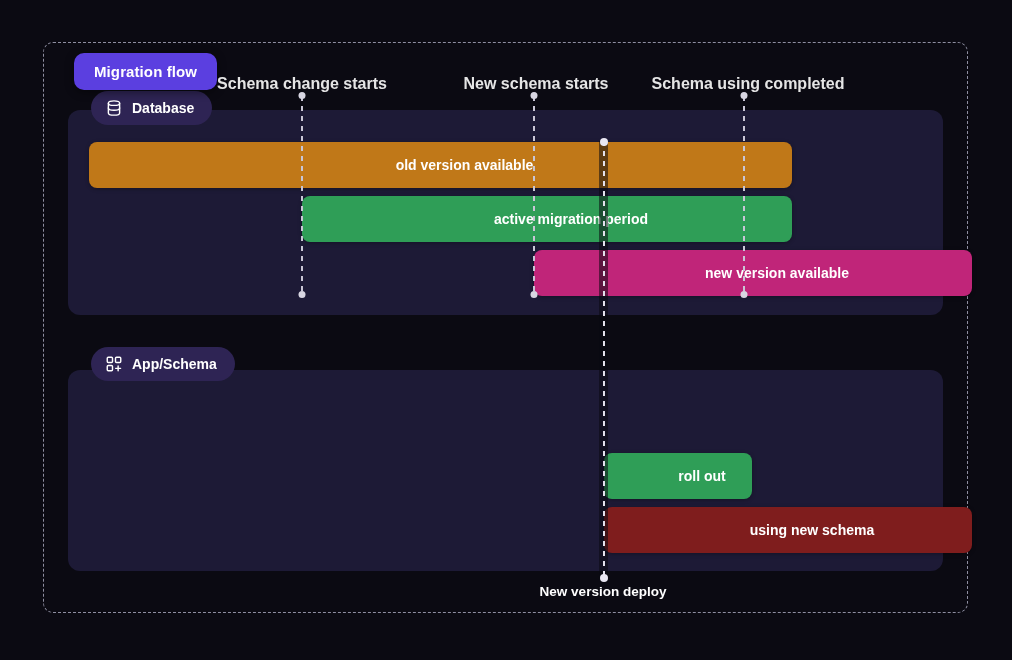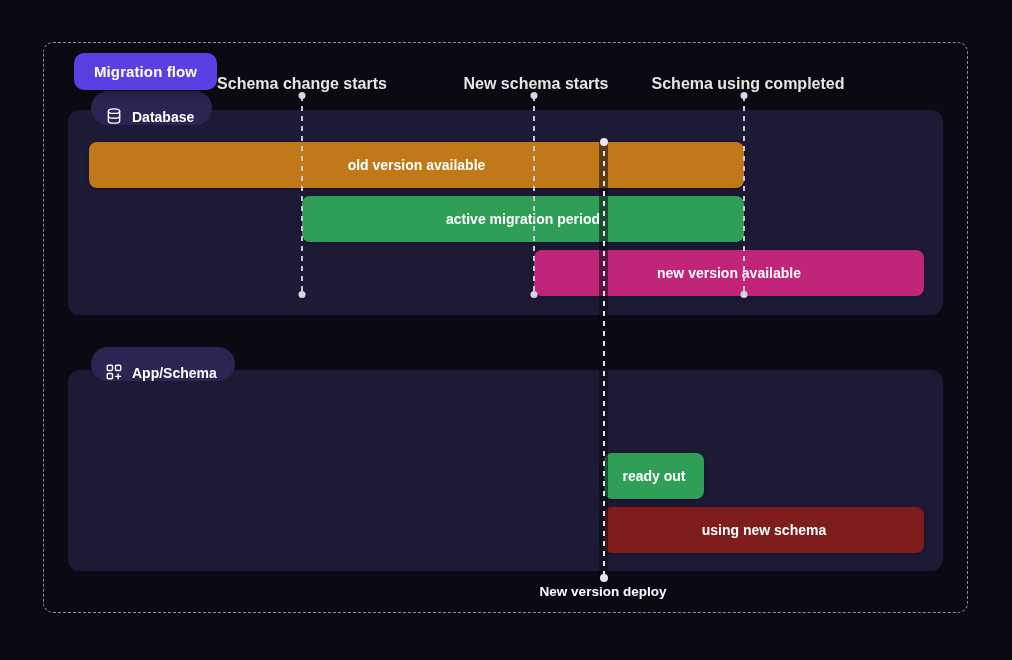--- a/index.html
+++ b/index.html
@@ -42,21 +42,21 @@
     background:#1d1a36;
     border-radius:12px;
   }
   #lane-db{left:68px;top:110px;width:875px;height:205px;}
   #lane-app{left:68px;top:370px;width:875px;height:201px;}
 
   
   .lane-pill{
     position:absolute;
     height:34px;padding:0 18px 0 14px;
-    display:flex;align-items:flex-end;gap:9px;
+    display:flex;align-items:center;gap:9px;
     background:#2e2454;
     border-radius:17px;
     color:#ffffff;
     font-size:14px;font-weight:bold;
     z-index:7;
   }
   #pill-db{left:91px;top:91px;}
   #pill-app{left:91px;top:347px;}
   .lane-pill .ic{display:flex;align-items:center;justify-content:center;width:18px;height:18px;}
   .lane-pill svg{display:block;}
@@ -109,20 +109,21 @@
 
   
   .bar{
     position:absolute;
     display:flex;align-items:center;justify-content:center;
     border-radius:8px;
     color:#ffffff;
     font-size:14px;font-weight:bold;
     z-index:4;
     box-shadow:0 1px 4px rgba(0,0,0,.3);
+    padding-left:48px;
   }
   .bar-label{pointer-events:none;}
 
   .deploy-caption{
     position:absolute;
     color:#ffffff;font-size:13.5px;font-weight:bold;
     white-space:nowrap;transform:translateX(-50%);
     z-index:9;
   }
 </style>
@@ -171,21 +172,21 @@
         <rect x="14" y="3" width="7" height="7" rx="1.4"></rect>
         <rect x="3" y="14" width="7" height="7" rx="1.4"></rect>
         <path d="M17.5 14.5v6.5M14.2 17.8h6.6"></path>
       </svg>
     </span>
     <span>App/Schema</span>
   </div>
 
 
   <div class="bar" style="left:604px;top:453px;width:100px;height:46px;background:#2f9e57;">
-    <span class="bar-label">ready out</span>
+    <span class="bar-label">roll out</span>
   </div>
 
   <div class="bar" style="left:604px;top:507px;width:320px;height:46px;background:#7f1d1d;">
     <span class="bar-label">using new schema</span>
   </div>
 
   <div class="marker-label" style="left:302px;top:75px;">Schema change starts</div>
   <div class="vline" style="left:302px;top:96px;height:198px;">
     <span class="dot top"></span>
     <span class="dot bot"></span>

